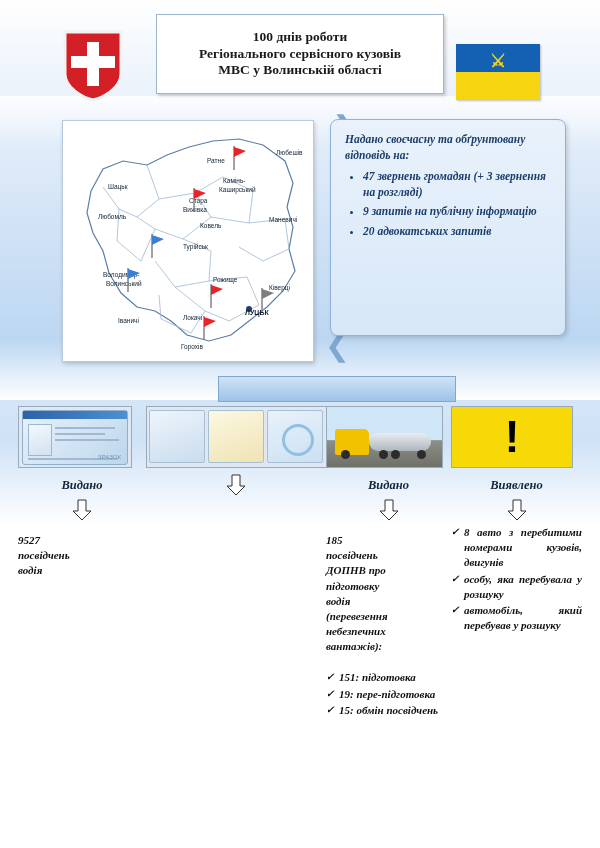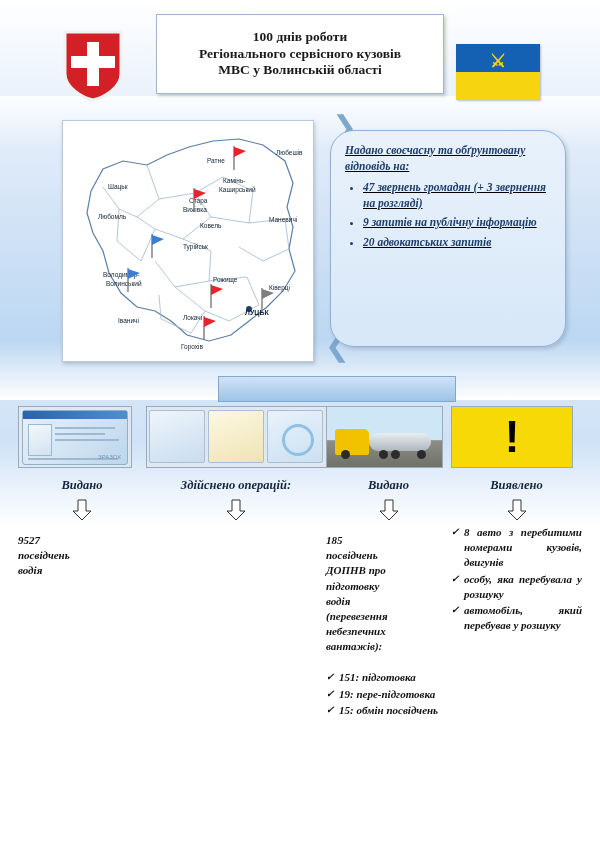--- a/index.html
+++ b/index.html
@@ -99,27 +99,26 @@
     white-space: nowrap;
   }
   .map-label.cap { font-weight: bold; font-size: 7px; }
   .pin {
     position: absolute;
     width: 16px; height: 26px;
   }
   
   .callout {
     position: absolute;
-    left: 330px; top: 130px;
+    left: 330px; top: 119px;
     width: 234px; height: 215px;
     background: linear-gradient(180deg,#e9f2fb 0%, #d7e7f8 100%);
     border: 1px solid #8fb2d6;
-    border-radius: 24px;
+    border-radius: 8px;
     box-shadow: 2px 2px 4px rgba(0,0,0,0.15);
-    text-decoration: underline;
   }
   .callout-inner {
     padding: 12px 10px 8px 14px;
   }
   .callout-lead {
     font-style: italic;
     font-weight: bold;
     font-size: 11.5px;
     color: #1c3d6b;
     line-height: 1.35;
@@ -462,21 +461,20 @@
       </div>
 
       <div class="col col-2">
         <div class="thumb t2">
           <div class="doc2">
             <div class="d-a"></div>
             <div class="d-b"></div>
             <div class="d-c"></div>
           </div>
         </div>
-        <div class="col-head">Здійснено операцій:</div>
         <div class="arrow">
           <svg width="20" height="22" viewBox="0 0 20 22">
               <path d="M6 1 H14 V12 H19 L10 21 L1 12 H6 Z" fill="#ffffff" stroke="#333" stroke-width="1"></path>
             </svg>
         </div>
       </div>
 
       <div class="col col-3">
         <div class="thumb t3">
           <div class="truck-img">

